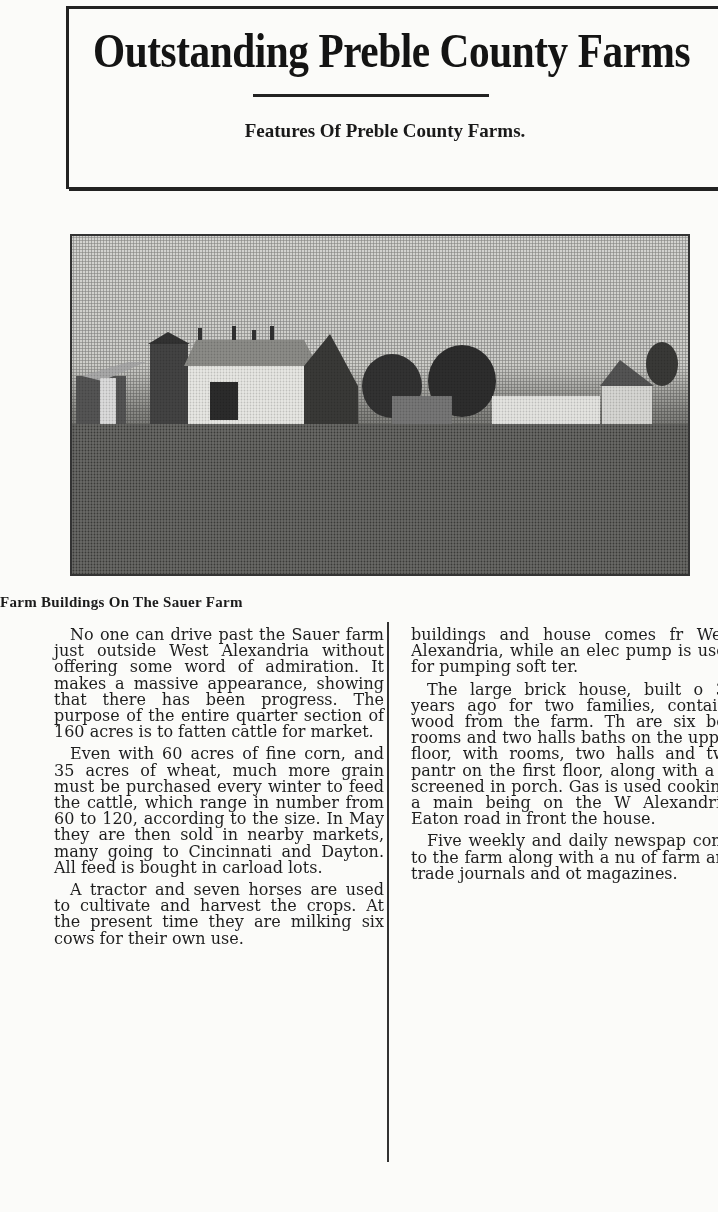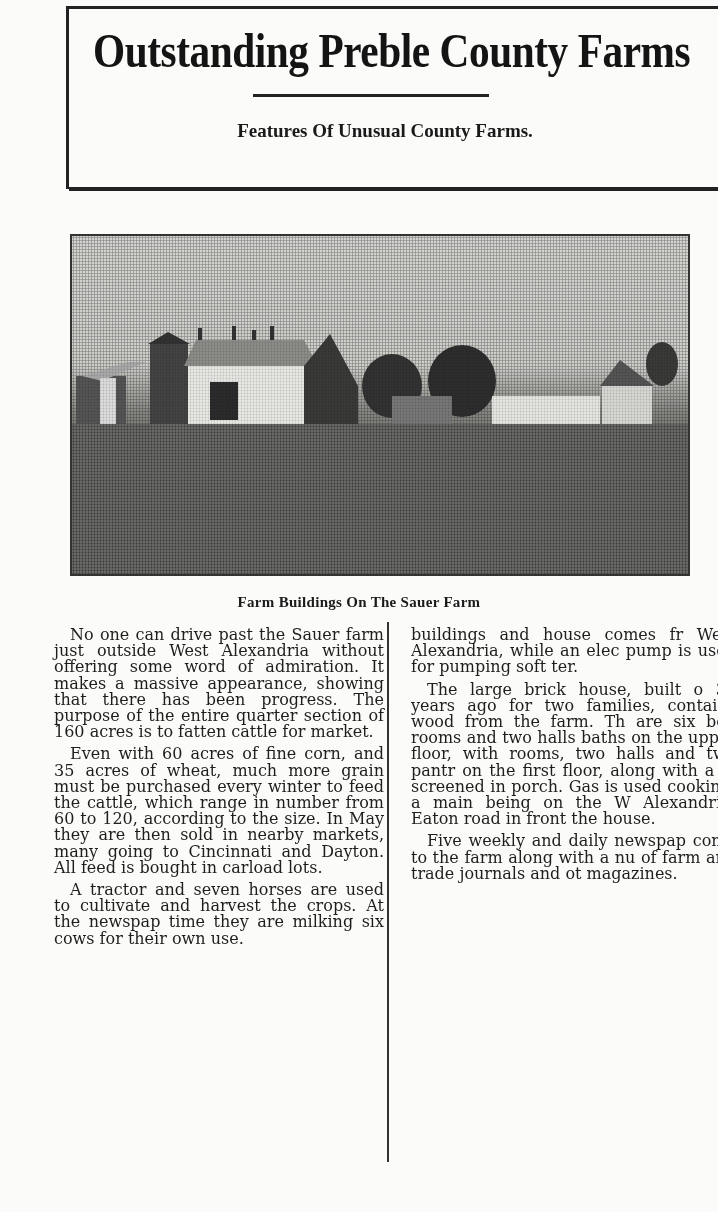--- a/index.html
+++ b/index.html
@@ -31,42 +31,42 @@
   }
   .photo {
     position: absolute; left: 70px; top: 234px; width: 616px; height: 338px;
     border: 2px solid #333;
     background:
       radial-gradient(circle, rgba(0,0,0,0.18) 1px, transparent 1.2px) 0 0 / 3px 3px,
       linear-gradient(to bottom, #d6d6d2 0%, #cfcfcb 38%, #8a8a86 52%, #5c5c58 70%, #6a6a66 100%);
     overflow: hidden;
   }
   .caption {
-    position: absolute; left: 0; right: 0; top: 594px; text-align: center;
+    position: absolute; left: 0; right: 0; top: 594px; 
     font-family: "Liberation Serif", serif; font-weight: bold; font-size: 15px; letter-spacing: 0.3px;
   }
   .col {
     position: absolute; top: 627px; font-family: "DejaVu Serif", serif;
     font-size: 16px; line-height: 16.2px; color: #1e1e1e;
   }
   .col1 { left: 54px; width: 330px; }
   .col2 { left: 411px; width: 325px; overflow: hidden; height: 540px; }
   .col p { margin: 0 0 6px 0; text-indent: 16px; text-align: justify; }
   .colrule {
     position: absolute; left: 387px; top: 622px; width: 1.5px; height: 540px; background: #333;
   }
 </style>
 </head>
 <body>
 
 <div class="headbox">
   <div class="title">Outstanding Preble County Farms</div>
   <div class="midrule"></div>
   <div class="subtitle">
-    <div>Features Of Unusual County Farms.</div>
+    <div>Features Of Preble County Farms.</div>
   </div>
   <div class="bottomrule"></div>
 </div>
 
 <div class="photo">
   <svg width="616" height="338" viewBox="0 0 616 338">
     <defs>
       <pattern id="dots" width="3" height="3" patternUnits="userSpaceOnUse">
         <circle cx="1.5" cy="1.5" r="0.9" fill="rgba(0,0,0,0.35)"></circle>
       </pattern>
@@ -103,21 +103,21 @@
     <rect x="0" y="188" width="616" height="150" fill="url(#dots)"></rect>
     <rect x="0" y="0" width="616" height="338" fill="url(#dots)" opacity="0.5"></rect>
   </svg>
 </div>
 
 <div class="caption">Farm Buildings On The Sauer Farm</div>
 
 <div class="col col1">
   <p>No one can drive past the Sauer farm just outside West Alexandria without offering some word of admiration. It makes a massive appearance, showing that there has been progress. The purpose of the entire quarter section of 160 acres is to fatten cattle for market.</p>
   <p>Even with 60 acres of fine corn, and 35 acres of wheat, much more grain must be purchased every winter to feed the cattle, which range in number from 60 to 120, according to the size. In May they are then sold in nearby markets, many going to Cincinnati and Dayton. All feed is bought in carload lots.</p>
-  <p>A tractor and seven horses are used to cultivate and harvest the crops. At the newspap time they are milking six cows for their own use.</p>
+  <p>A tractor and seven horses are used to cultivate and harvest the crops. At the present time they are milking six cows for their own use.</p>
 </div>
 
 <div class="colrule"></div>
 
 <div class="col col2">
   <p style="text-indent:0">buildings and house comes fr West Alexandria, while an elec pump is used for pumping soft ter.</p>
   <p>The large brick house, built o 30 years ago for two families, contains wood from the farm. Th are six bed rooms and two halls baths on the upper floor, with rooms, two halls and two pantr on the first floor, along with a la screened in porch. Gas is used cooking, a main being on the W Alexandria-Eaton road in front the house.</p>
   <p>Five weekly and daily newspap come to the farm along with a nu of farm and trade journals and ot magazines.</p>
 </div>
 

